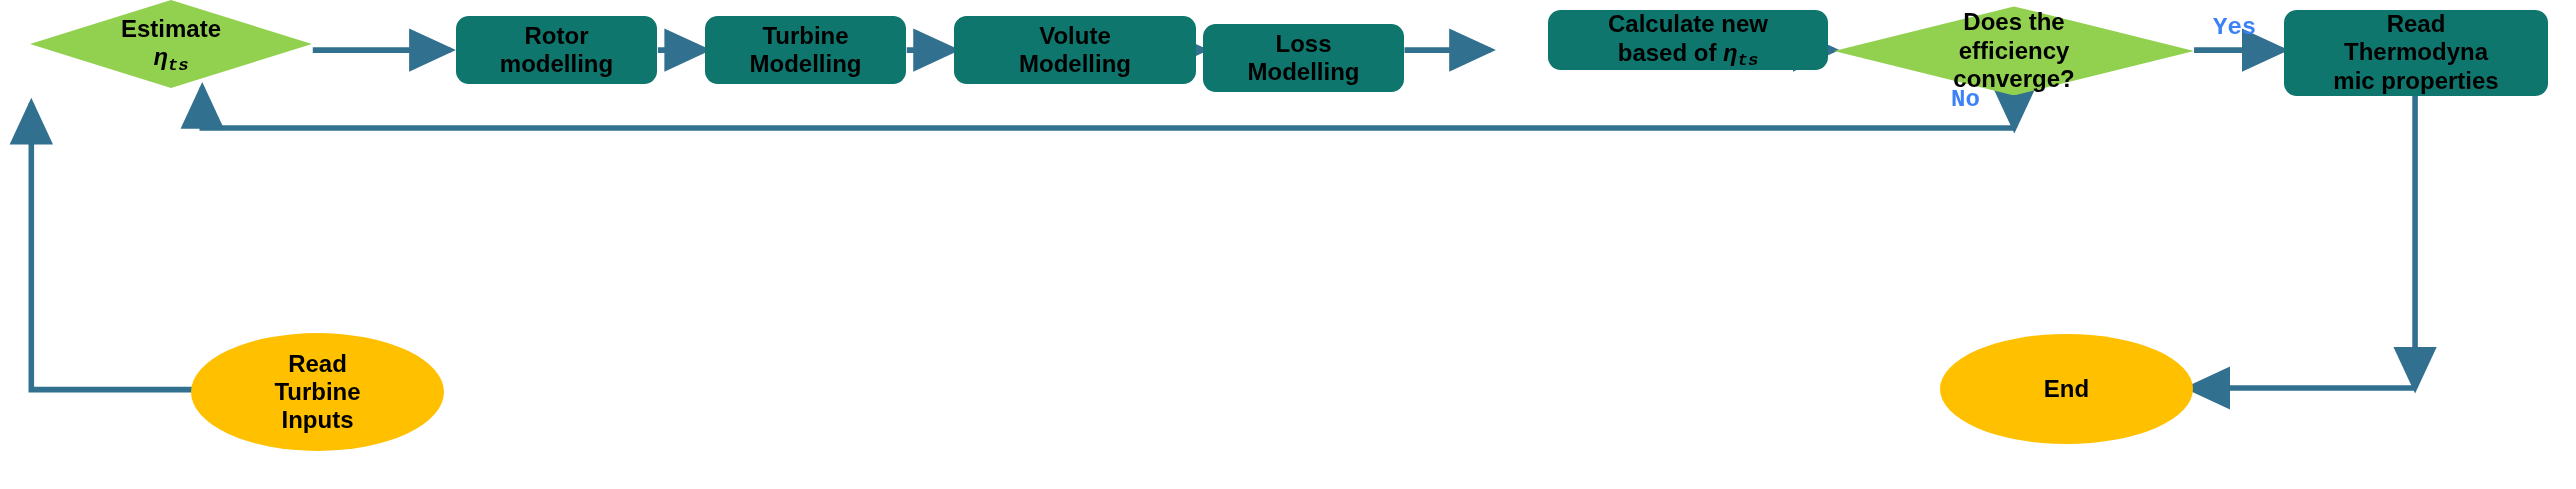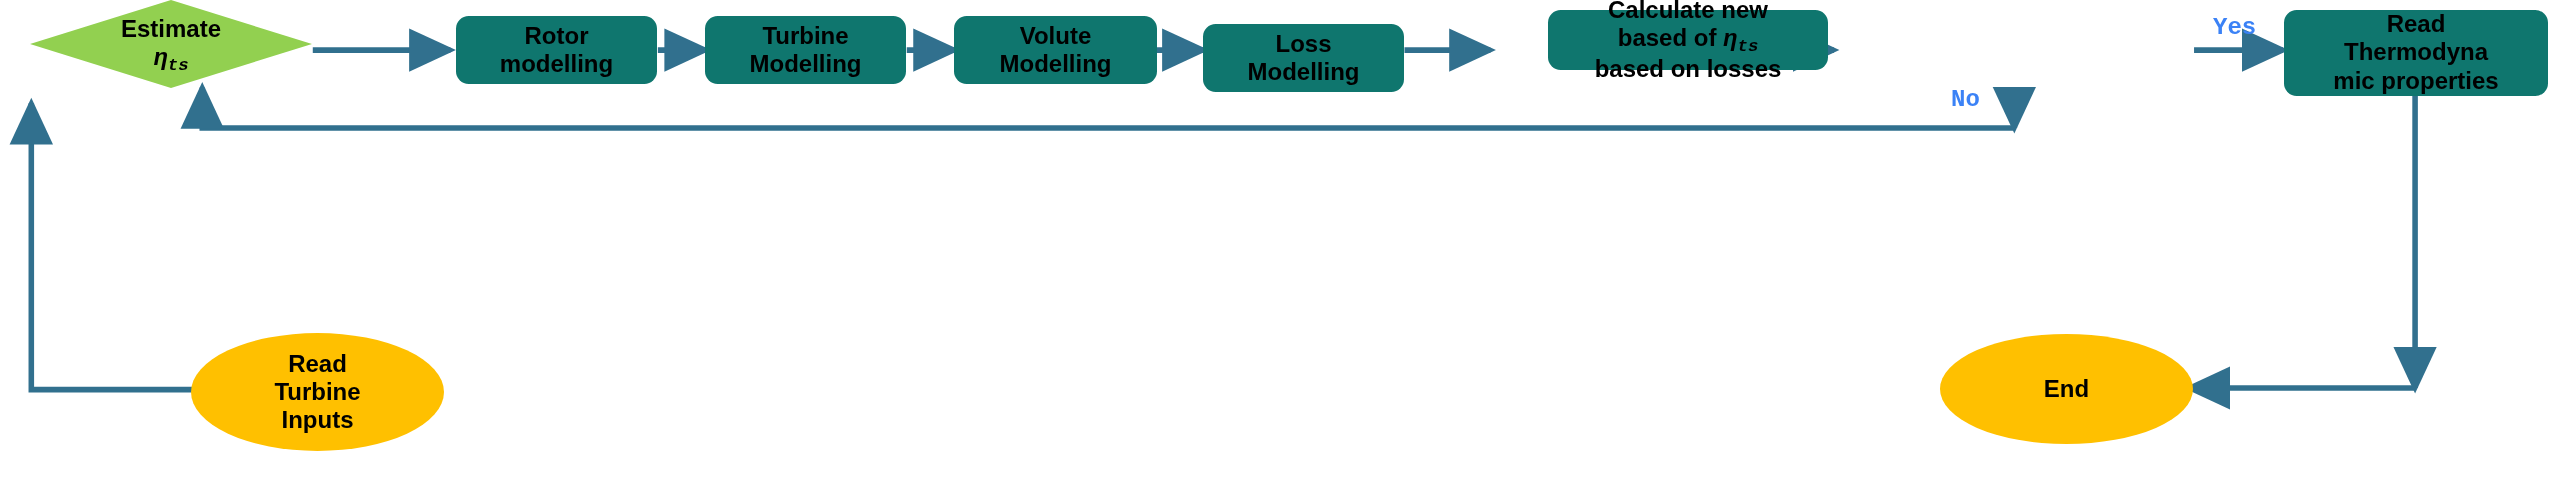--- a/index.html
+++ b/index.html
@@ -80,42 +80,49 @@
     </span>
   </div>
 
   <div class="node proc" style="left:705px;top:16px;width:201px;height:68px;">
     <span class="lbl">
       <span>Turbine</span><br>
       <span>Modelling</span>
     </span>
   </div>
 
-  <div class="node proc" style="left:954px;top:16px;width:203px;height:68px;">
+  <div class="node proc" style="left:954px;top:16px;width:242px;height:68px;">
     <span class="lbl">
       <span>Volute</span><br>
       <span>Modelling</span>
     </span>
   </div>
 
   <div class="node proc" style="left:1203px;top:24px;width:201px;height:68px;">
     <span class="lbl">
       <span>Loss</span><br>
       <span>Modelling</span>
     </span>
   </div>
 
   <div class="node proc" style="left:1548px;top:9.5px;width:280px;height:60px;">
     <span class="lbl">
       <span>Calculate new</span><br>
       <span><span>based of </span><span class="eta"><span>η</span><sub>ts</sub></span></span><br>
-      <span>based on losses</span>
     </span>
   </div>
 
+  <div class="node dia" style="left:1834px;top:6.4px;width:360px;height:89px;">
+    <span class="shape"></span>
+    <span class="lbl">
+      <span>Does the</span><br>
+      <span>efficiency</span><br>
+      <span>converge?</span>
+    </span>
+  </div>
 
   <div class="node proc" style="left:2284px;top:9.5px;width:264px;height:86px;">
     <span class="lbl">
       <span>Read</span><br>
       <span>Thermodyna</span><br>
       <span>mic properties</span>
     </span>
   </div>
 
   <div class="node term" style="left:191px;top:333px;width:253px;height:118px;">

